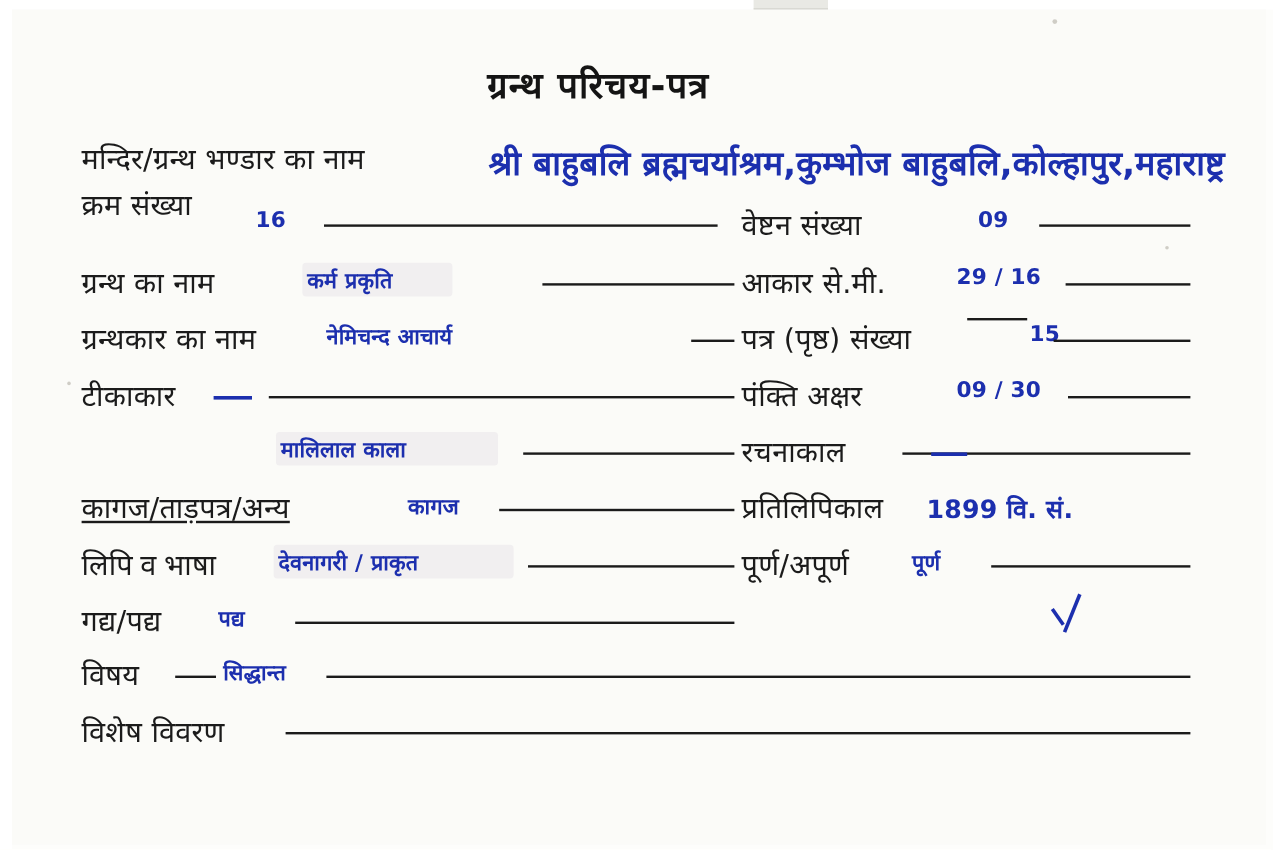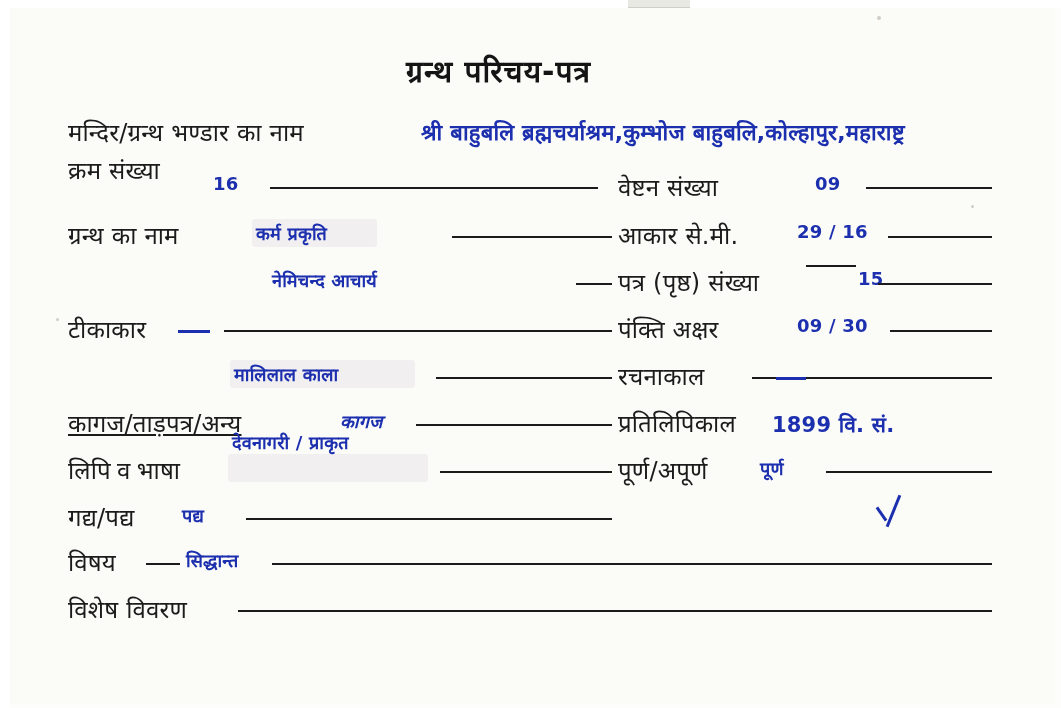--- a/index.html
+++ b/index.html
@@ -129,39 +129,40 @@
   <div class="edge-left"></div>
   <div class="paper"></div>
 
   <div class="speck" style="left:877px; top:16px; width:4px; height:4px;"></div>
   <div class="speck" style="left:971px; top:205px; width:3px; height:3px;"></div>
   <div class="speck" style="left:56px; top:318px; width:3px; height:3px;"></div>
 
   <div class="t" id="title" style="left:406px; top:50px;">ग्रन्थ परिचय-पत्र</div>
 
   <div class="t printed" style="left:68px; top:115px;">मन्दिर/ग्रन्थ भण्डार का नाम</div>
-  <div class="t hand" style="left:421px; top:116px; font-size:22px;">श्री बाहुबलि ब्रह्मचर्याश्रम,कुम्भोज बाहुबलि,कोल्हापुर,महाराष्ट्र</div>
+  <div class="t hand" style="left:407px; top:116px; font-size:28px;">श्री बाहुबलि ब्रह्मचर्याश्रम,कुम्भोज बाहुबलि,कोल्हापुर,महाराष्ट्र</div>
 
   <div class="t printed" style="left:68px; top:153px;">क्रम संख्या</div>
   <div class="t hand" style="left:213px; top:173px;">16</div>
   <div class="rule" style="left:270px; top:187px; width:328px;"></div>
 
   <div class="t printed" style="left:618px; top:170px;">वेष्टन संख्या</div>
   <div class="t hand" style="left:815px; top:173px;">09</div>
   <div class="rule" style="left:866px; top:187px; width:126px;"></div>
 
   <div class="t printed" style="left:68px; top:218px;">ग्रन्थ का नाम</div>
   <div class="smudge" style="left:252px; top:219px; width:125px; height:28px;"></div>
   <div class="t hand" style="left:256px; top:221px;">कर्म प्रकृति</div>
   <div class="rule" style="left:452px; top:236px; width:160px;"></div>
 
   <div class="t printed" style="left:618px; top:218px;">आकार से.मी.</div>
   <div class="t hand" style="left:797px; top:221px;">29 / 16</div>
   <div class="rule" style="left:888px; top:236px; width:104px;"></div>
 
+  <div class="t printed" style="left:68px; top:265px;">ग्रन्थकार का नाम</div>
   <div class="t hand" style="left:272px; top:268px;">नेमिचन्द आचार्य</div>
   <div class="rule" style="left:576px; top:283px; width:36px;"></div>
 
   <div class="t printed" style="left:618px; top:265px;">पत्र (पृष्ठ) संख्या</div>
   <div class="t hand" style="left:838px; top:268px;margin-left:20px;">15</div>
   <div class="rule" style="left:806px; top:265px; width:50px;"></div>
   <div class="rule" style="left:878px; top:283px; width:114px;"></div>
 
   <div class="t printed" style="left:68px; top:312px;">टीकाकार</div>
   <div class="bluedash" style="left:178px; top:330px; width:32px;"></div>
@@ -173,29 +174,29 @@
 
   <div class="smudge" style="left:230px; top:360px; width:185px; height:28px;"></div>
   <div class="t hand" style="left:234px; top:362px;">मालिलाल काला</div>
   <div class="rule" style="left:436px; top:377px; width:176px;"></div>
 
   <div class="t printed" style="left:618px; top:359px;">रचनाकाल</div>
   <div class="rule" style="left:752px; top:377px; width:240px;"></div>
   <div class="bluedash" style="left:776px; top:377px; width:30px;"></div>
 
   <div class="t printed" style="left:68px; top:406px;text-decoration:underline;">कागज/ताड़पत्र/अन्य</div>
-  <div class="t hand" style="left:340px; top:409px;font-style:italic;">कागज</div>
+  <div class="t hand" style="left:340px; top:409px;">कागज</div>
   <div class="rule" style="left:416px; top:424px; width:196px;"></div>
 
   <div class="t printed" style="left:618px; top:406px;">प्रतिलिपिकाल</div>
   <div class="t hand-small" style="left:772px; top:410px;">1899 वि. सं.</div>
 
   <div class="t printed" style="left:68px; top:453px;font-family:Liberation Serif, serif;">लिपि व भाषा</div>
   <div class="smudge" style="left:228px; top:454px; width:200px; height:28px;"></div>
-  <div class="t hand" style="left:232px; top:430px;">देवनागरी / प्राकृत</div>
+  <div class="t hand" style="left:232px; top:456px;">देवनागरी / प्राकृत</div>
   <div class="rule" style="left:440px; top:471px; width:172px;"></div>
 
   <div class="t printed" style="left:618px; top:453px;">पूर्ण/अपूर्ण</div>
   <div class="t hand" style="left:760px; top:456px;">पूर्ण</div>
   <div class="rule" style="left:826px; top:471px; width:166px;"></div>
 
   <div class="t printed" style="left:68px; top:500px;">गद्य/पद्य</div>
   <div class="t hand" style="left:182px; top:503px;">पद्य</div>
   <div class="rule" style="left:246px; top:518px; width:366px;"></div>
 

